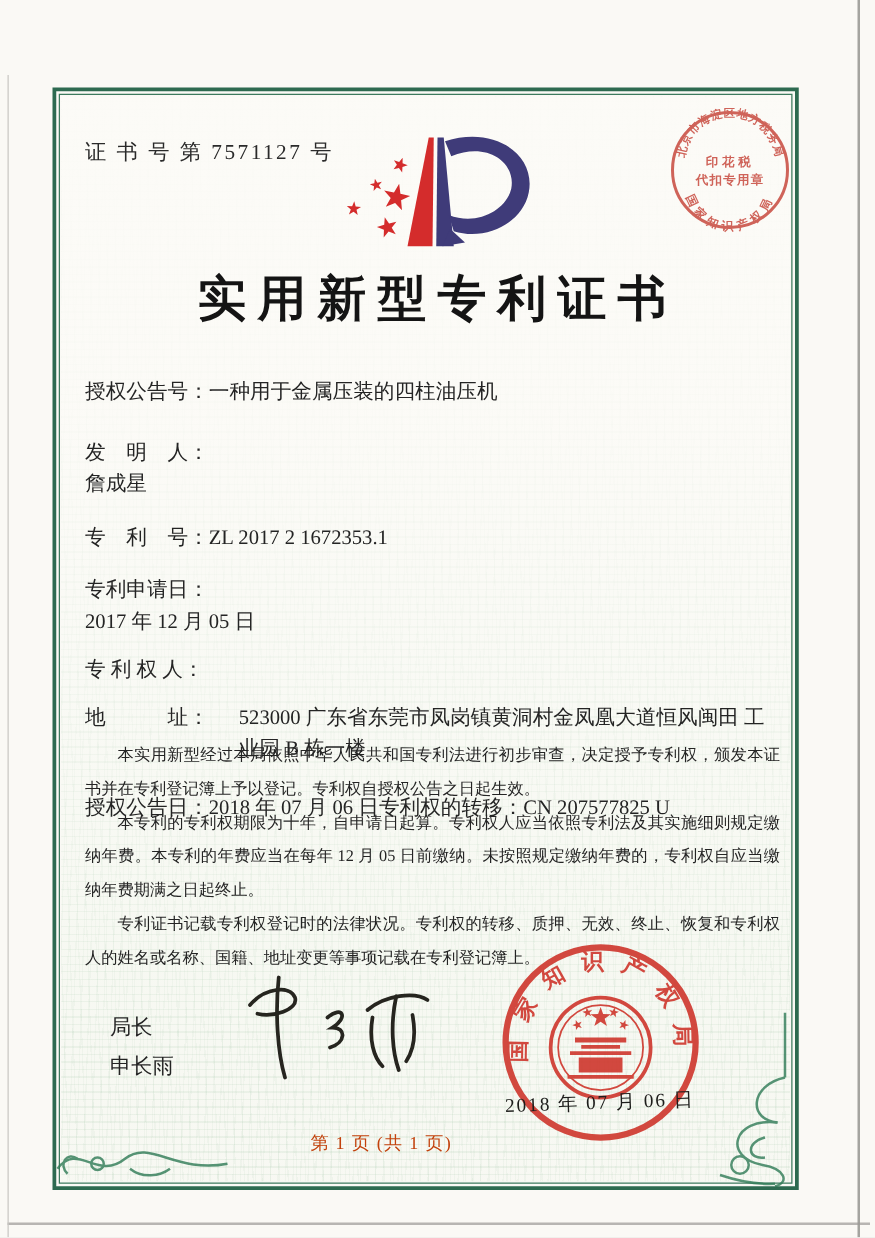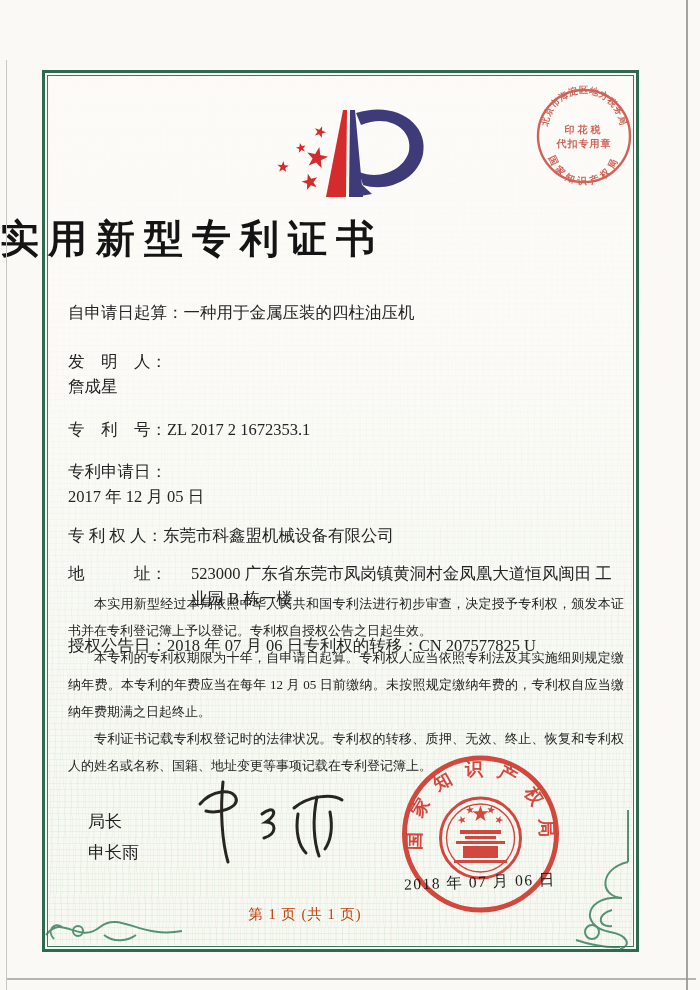--- a/index.html
+++ b/index.html
@@ -32,21 +32,21 @@
     background:linear-gradient(180deg,
       rgba(252,251,247,.96) 0%, rgba(252,251,247,.85) 30%,
       rgba(248,250,244,.55) 55%, rgba(236,246,232,.25) 80%,
       rgba(226,242,222,.10) 100%);
   }
 
   .cert-no { position:absolute; left:68px; top:110px; font-size:17px; letter-spacing:2px; color:#2a2a2a; }
   .logo { position:absolute; left:270px; top:96px; }
   .title {
     position:absolute; left:0; top:212px; width:100%;
-    font-size:39px; font-weight:bold;
+    text-align:center; font-size:39px; font-weight:bold;
     letter-spacing:9px; color:#141414;font-family:Liberation Mono, monospace;
   }
 
   .fields { position:absolute; left:68px; top:300px; width:555px; font-size:16.5px; color:#242424; }
   .frow { display:flex; align-items:flex-start; line-height:25px; }
   .frow .lbl { white-space:nowrap; }
   .frow .val { flex:1; }
   .r-name    { margin-bottom:24px; }
   .r-inv     { margin-bottom:18px;flex-direction:column; }
   .r-pno     { margin-bottom:17px; }
@@ -84,20 +84,21 @@
 </head>
 <body>
 
 <div class="page">
 
   <div class="frame">
     <div class="frame-inner"></div>
     <div class="guilloche"></div>
   </div>
 
+  <div class="cert-no">证 书 号 第 7571127 号</div>
 
   <svg class="logo" width="170" height="112" viewBox="0 0 170 112">
     <defs>
       <polygon id="st" points="0,-10 2.35,-3.2 9.5,-3.1 3.8,1.2 5.9,8.1 0,4 -5.9,8.1 -3.8,1.2 -9.5,-3.1 -2.35,-3.2"></polygon>
     </defs>
     <g fill="#d42c2c">
       <use href="#st" transform="translate(50,36) scale(0.62) rotate(20)"></use>
       <use href="#st" transform="translate(31,52) scale(0.52) rotate(-12)"></use>
       <use href="#st" transform="translate(47,62) scale(1.12) rotate(12)"></use>
       <use href="#st" transform="translate(13,71) scale(0.60) rotate(4)"></use>
@@ -124,38 +125,37 @@
       <textPath href="#taxBot" startOffset="50%" text-anchor="middle">国家知识产权局</textPath>
     </text>
     <text x="56" y="53" font-size="10" fill="#c94f44" text-anchor="middle" letter-spacing="3" font-weight="bold">印花税</text>
     <text x="56" y="67" font-size="10" fill="#c94f44" text-anchor="middle" letter-spacing="1" font-weight="bold">代扣专用章</text>
   </svg>
 
   <div class="title">实用新型专利证书</div>
 
   <div class="fields">
     <div class="frow r-name">
-      <span class="lbl">自申请日起算：</span>
+      <span class="lbl">授权公告号：</span>
       <span class="val">一种用于金属压装的四柱油压机</span>
     </div>
     <div class="frow r-inv">
       <span class="lbl">发　明　人：</span>
       <span class="val">詹成星</span>
     </div>
     <div class="frow r-pno">
       <span class="lbl">专　利　号：</span>
       <span class="val">ZL 2017 2 1672353.1</span>
     </div>
     <div class="frow r-fdate">
       <span class="lbl">专利申请日：</span>
       <span class="val">2017 年 12 月 05 日</span>
     </div>
     <div class="frow r-pat">
       <span class="lbl">专 利 权 人：</span>
-      <span class="val">东莞市科鑫盟机械设备有限公司</span>
     </div>
     <div class="frow r-addr">
       <span class="lbl">地　　　址：</span>
       <span class="val">523000 广东省东莞市凤岗镇黄洞村金凤凰大道恒风闽田 工业园 B 栋一楼</span>
     </div>
     <div class="r-grant">
       <span class="grant-pair">
         <span>授权公告日：</span><span>2018 年 07 月 06 日</span>
       </span>
       <span class="grant-pair">

